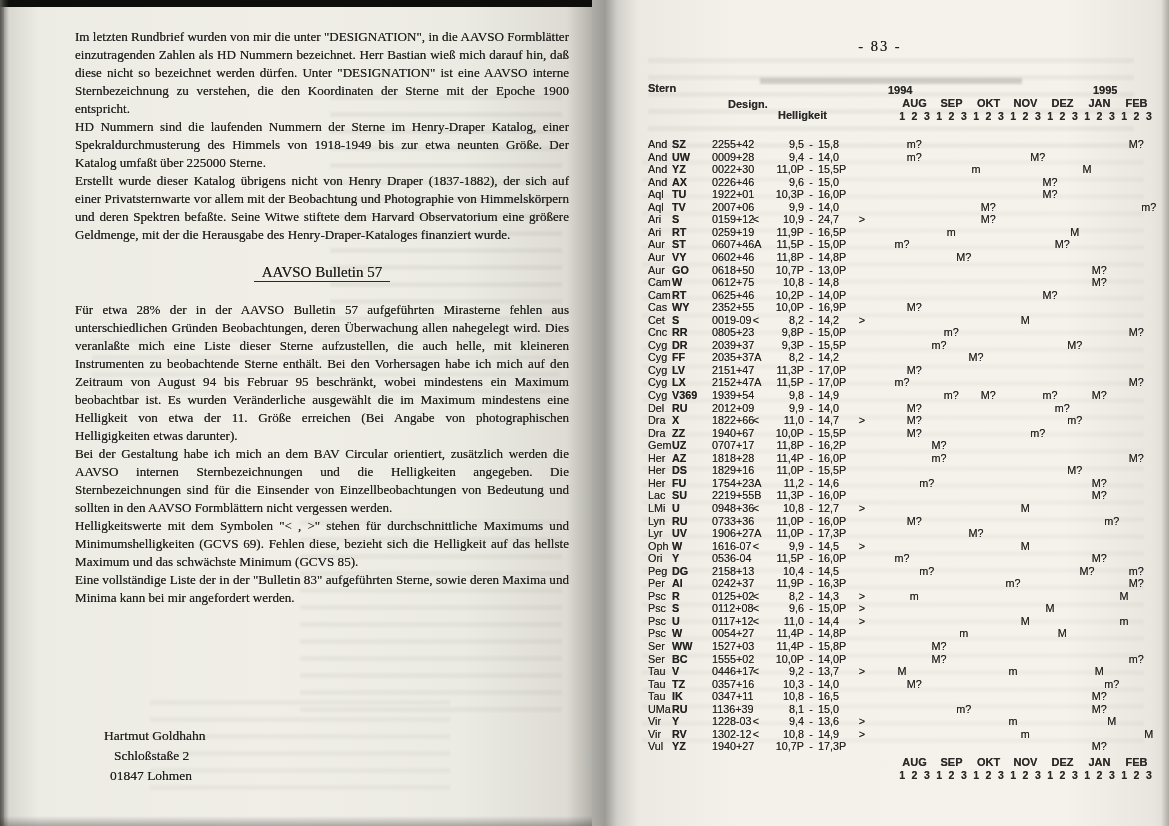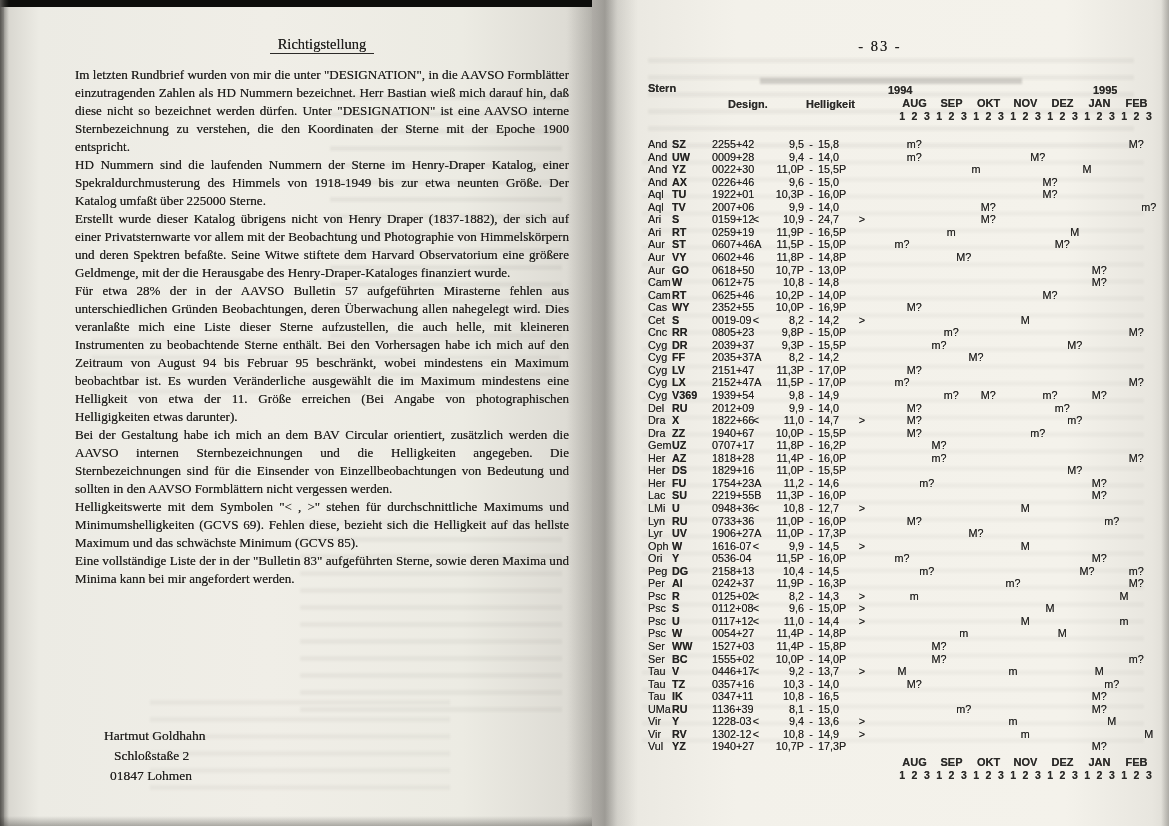--- a/index.html
+++ b/index.html
@@ -131,45 +131,45 @@
 <div class="ghost" style="left:648px; top:58px; width:486px; height:92px; opacity:.5;"></div>
 <div class="ghost-bar" style="left:760px; top:78px; width:262px;"></div>
 <div class="ghost" style="left:642px; top:160px; width:502px; height:590px; opacity:.32;"></div>
 <div class="fold-shadow"></div>
 <div class="top-strip"></div>
 <div class="left-strip"></div>
 <div class="bottom-strip"></div>
 <div class="right-strip"></div>
 
 <div class="p82">
-  <div class="sec-title">
-    <span>Richtigstellung</span>
-  </div>
   <p>Im letzten Rundbrief wurden von mir die unter "DESIGNATION", in die AAVSO Formblätter einzutragenden Zahlen als HD Nummern bezeichnet. Herr Bastian wieß mich darauf hin, daß diese nicht so bezeichnet werden dürfen. Unter "DESIGNATION" ist eine AAVSO interne Sternbezeichnung zu verstehen, die den Koordinaten der Sterne mit der Epoche 1900  entspricht.</p>
   <p>HD Nummern sind die laufenden Nummern der Sterne im Henry-Draper Katalog, einer Spekraldurchmusterung des Himmels von 1918-1949 bis zur etwa neunten Größe. Der Katalog umfaßt über 225000 Sterne.</p>
   <p>Erstellt wurde dieser Katalog übrigens nicht von Henry Draper (1837-1882), der sich auf einer Privatsternwarte vor allem mit der Beobachtung und Photographie von Himmelskörpern und deren Spektren befaßte. Seine Witwe stiftete dem Harvard Observatorium eine größere Geldmenge, mit der die Herausgabe des Henry-Draper-Kataloges finanziert wurde.</p>
+  <div class="sec-title sec2-title">
+    <span>AAVSO Bulletin 57</span>
+  </div>
   <p>Für etwa 28% der in der AAVSO Bulletin 57 aufgeführten Mirasterne fehlen aus unterschiedlichen Gründen Beobachtungen, deren Überwachung allen nahegelegt wird. Dies veranlaßte mich eine Liste dieser Sterne aufzustellen, die auch helle, mit kleineren Instrumenten zu beobachtende Sterne enthält. Bei den Vorhersagen habe ich mich auf den Zeitraum von August 94 bis Februar 95 beschränkt, wobei mindestens ein Maximum beobachtbar ist. Es wurden Veränderliche ausgewählt die im Maximum mindestens eine Helligkeit von etwa der 11. Größe erreichen (Bei Angabe von photographischen Helligigkeiten etwas darunter).</p>
   <p>Bei der Gestaltung habe ich mich an dem BAV Circular orientiert, zusätzlich werden die AAVSO internen Sternbezeichnungen und die Helligkeiten angegeben. Die Sternbezeichnungen sind für die Einsender von Einzellbeobachtungen von Bedeutung und sollten in den AAVSO Formblättern nicht vergessen werden.</p>
   <p>Helligkeitswerte mit dem Symbolen "&lt; , &gt;" stehen für durchschnittliche Maximums und Minimumshelligkeiten (GCVS 69). Fehlen diese, bezieht sich die Helligkeit auf das hellste Maximum und das schwächste Minimum (GCVS 85).</p>
   <p>Eine vollständige Liste der in der "Bulletin 83" aufgeführten Sterne, sowie deren Maxima und Minima kann bei mir angefordert werden.</p>
 </div>
 
 <div class="sig">
   <div class="l1">Hartmut Goldhahn</div>
   <div class="l2">Schloßstaße 2</div>
   <div class="l3">01847 Lohmen</div>
 </div>
 
 <div class="p83">
   <div class="pageno">- 83 -</div>
   <div class="ycell" style="left:268px; top:84px;">1994</div>
   <div class="ycell" style="left:473px; top:84px;">1995</div>
   <div class="hcell" style="left:28px; top:82px;">Stern</div>
   <div class="hcell" style="left:92px; top:98px;padding-left:16px;">Design.</div>
-  <div class="hcell" style="left:158px; top:98px;margin-left:28px;">Helligkeit</div>
+  <div class="hcell" style="left:158px; top:109px;">Helligkeit</div>
   <div id="p83-dynamic">
       <div class="mon" style="left: 276px; top: 97px; width: 37px;">AUG</div>
       <div class="sub" style="left: 276px; top: 110px; width: 12.3333px;">1</div>
       <div class="sub" style="left: 288.333px; top: 110px; width: 12.3333px;">2</div>
       <div class="sub" style="left: 300.667px; top: 110px; width: 12.3333px;">3</div>
       <div class="mon" style="left: 313px; top: 97px; width: 37px;">SEP</div>
       <div class="sub" style="left: 313px; top: 110px; width: 12.3333px;">1</div>
       <div class="sub" style="left: 325.333px; top: 110px; width: 12.3333px;">2</div>
       <div class="sub" style="left: 337.667px; top: 110px; width: 12.3333px;">3</div>
       <div class="mon" style="left: 350px; top: 97px; width: 37px;">OKT</div>

